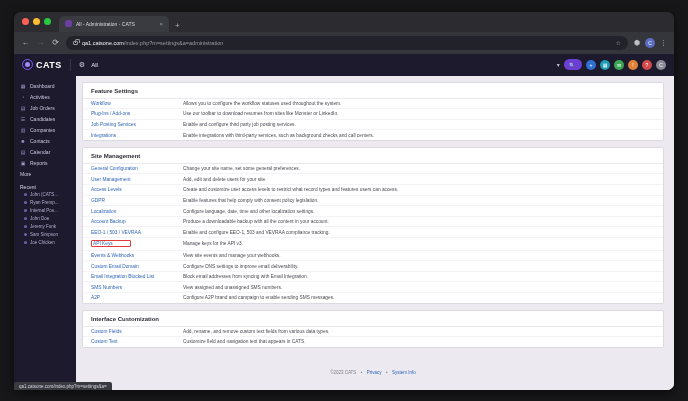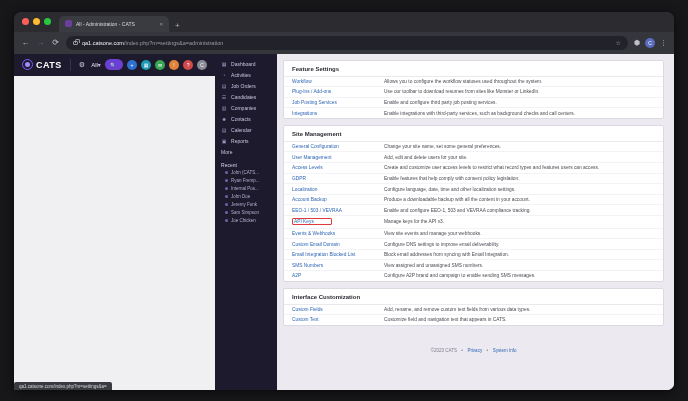--- a/index.html
+++ b/index.html
@@ -91,21 +91,21 @@
   .omni-right span { font-size: 6px; color: #a5a5ad; }
   .ext-icons { display: flex; align-items: center; gap: 5px; }
   .ext-icons .glyph { font-size: 7px; color: #c0c0c8; }
   .avatar-btn {
     width: 10px; height: 10px; border-radius: 50%;
     background: #5b6bbf; color: #fff; font-size: 5px;
     display: flex; align-items: center; justify-content: center;
   }
 
   
-  .page { flex: 1 1 auto; display: flex; flex-direction: row; background: #f0f0f2; overflow: hidden; }
+  .page { flex: 1 1 auto; display: flex; flex-direction: column; background: #f0f0f2; overflow: hidden; }
 
   .appbar {
     height: 22px; background: #1d1a2e;
     display: flex; align-items: center; padding: 0 8px;
     flex: 0 0 22px;
   }
   .brand { display: flex; align-items: center; gap: 3px; }
   .brand-mark {
     width: 11px; height: 11px; border-radius: 50%;
     border: 1.5px solid #7b5cff;

